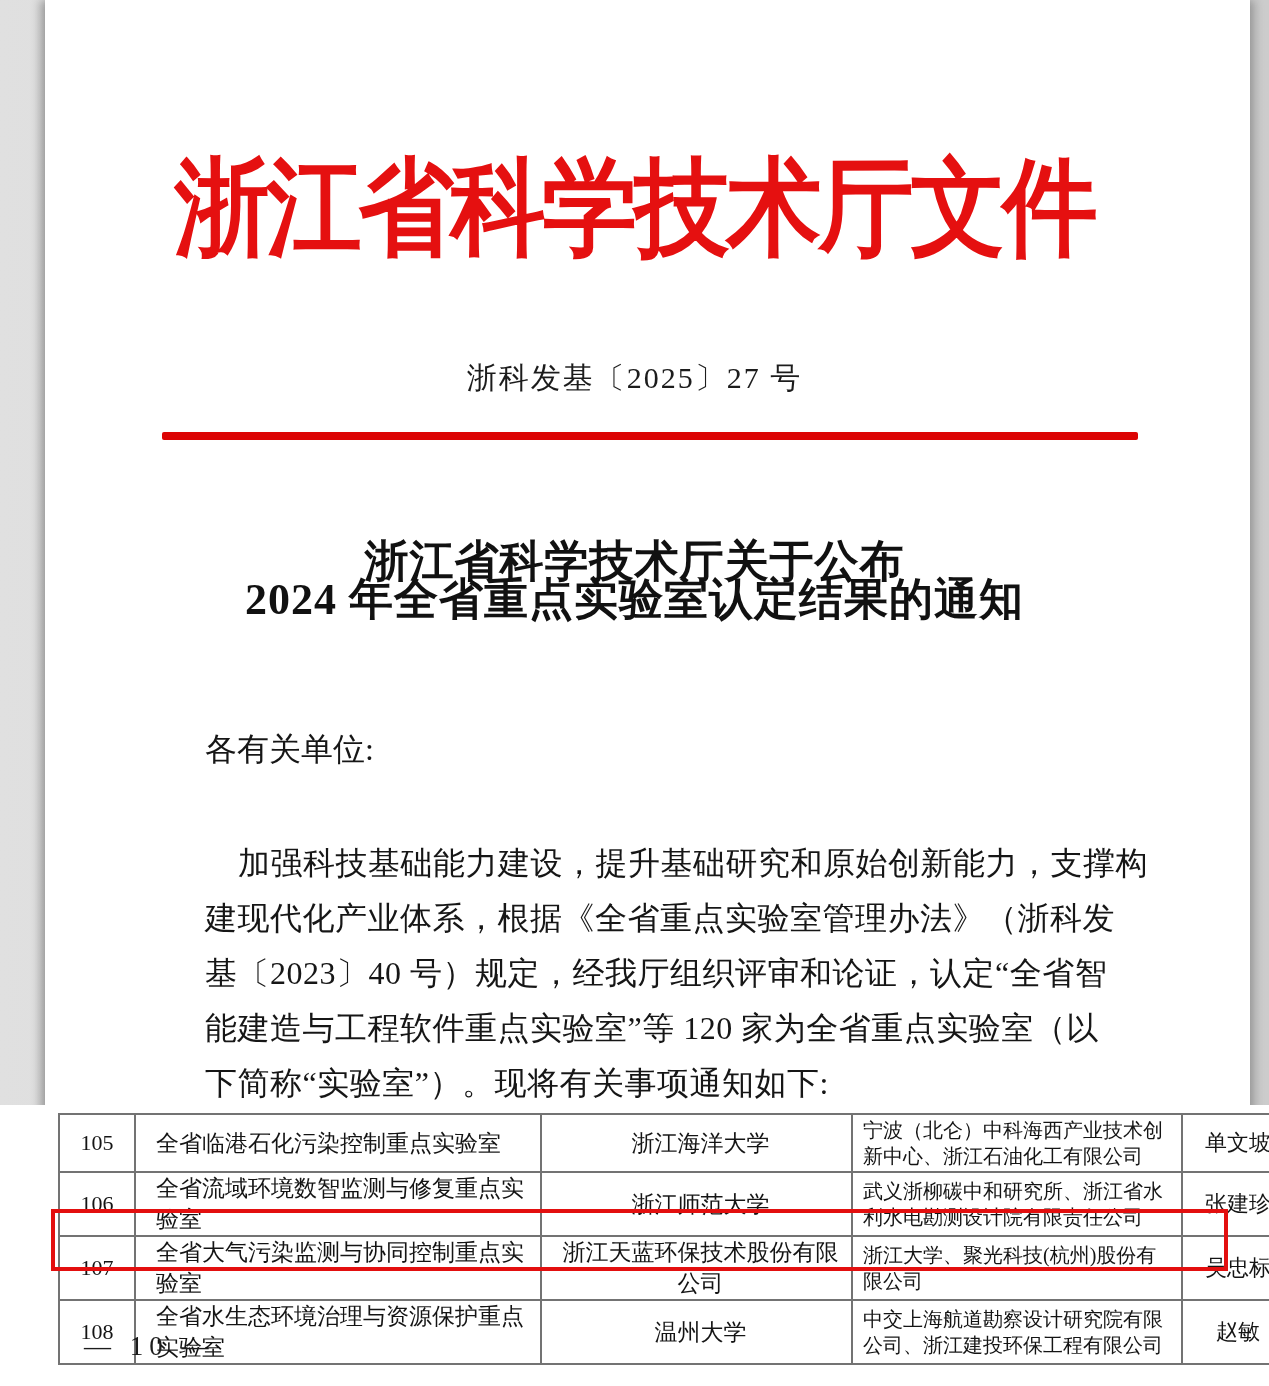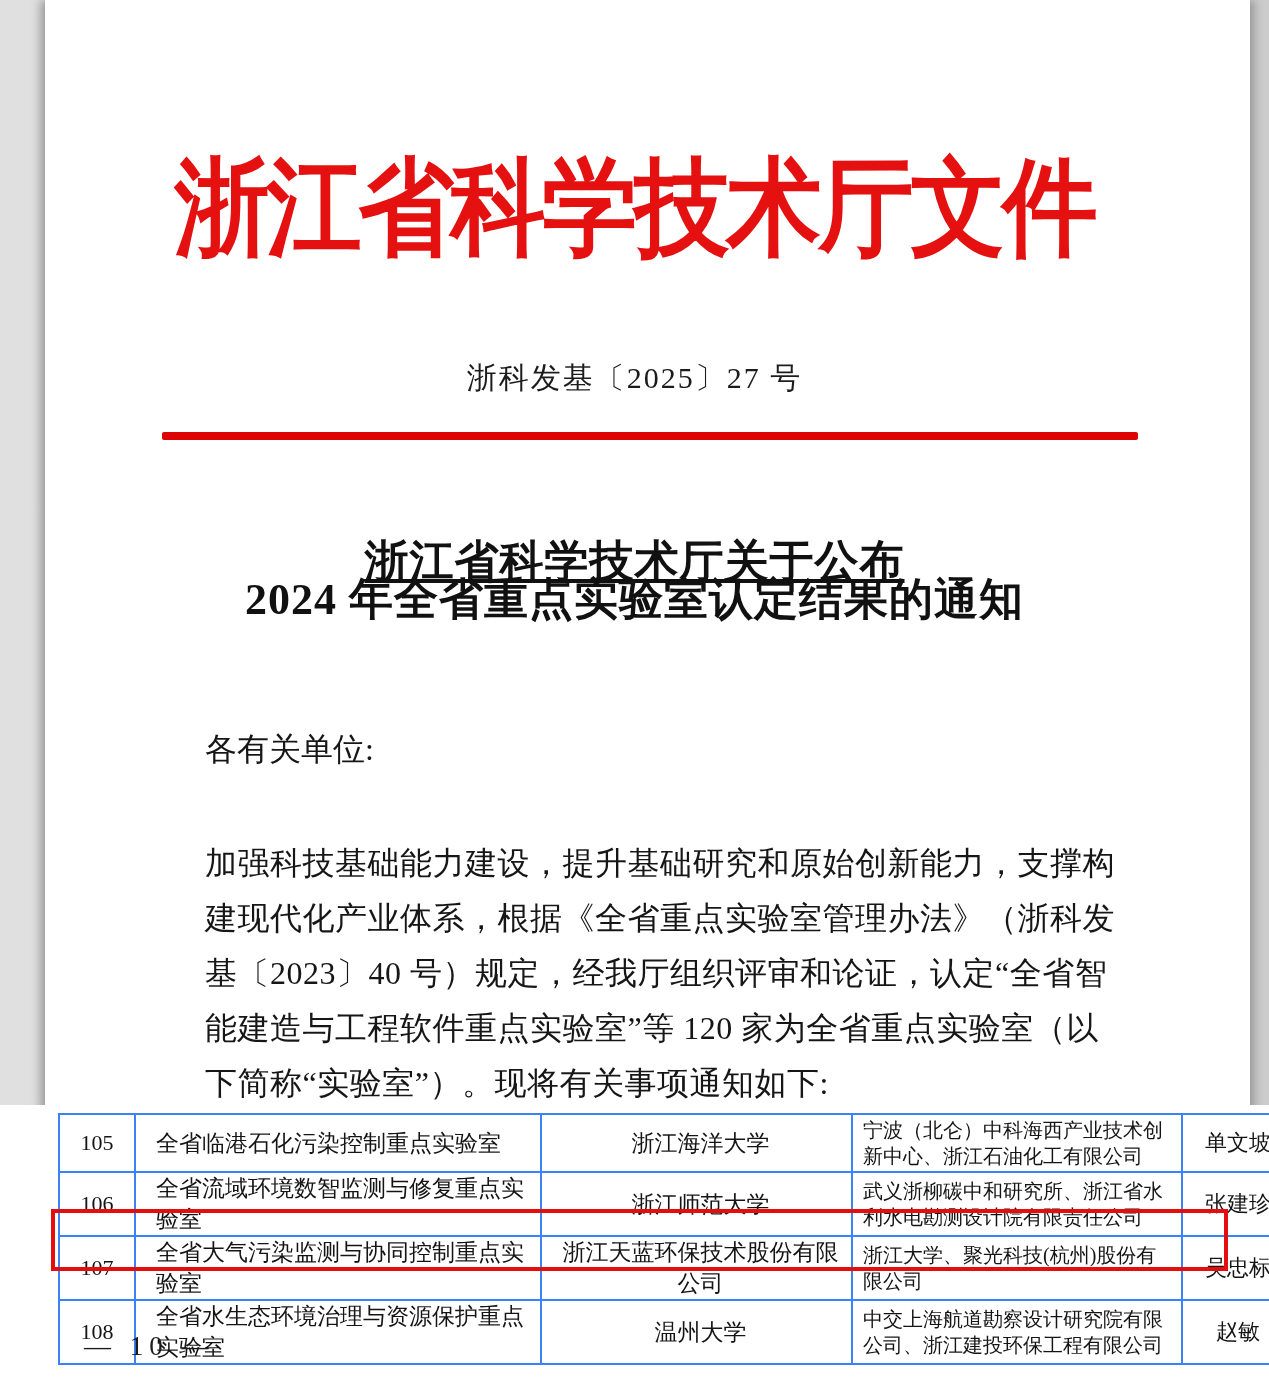--- a/index.html
+++ b/index.html
@@ -64,56 +64,56 @@
     position: absolute;
     left: 0;
     width: 1269px;
     text-align: center;
     font-size: 44px;
     font-weight: bold;
     color: #111;
     letter-spacing: 1px;
     white-space: nowrap;
   }
-  .notice-title.l1 { top: 532px; text-decoration: underline; }
+  .notice-title.l1 { top: 532px; }
   .notice-title.l2 { top: 570px; }
   .salutation {
     position: absolute;
     left: 205px; top: 728px;
     font-size: 32px;
     color: #161616;
   }
   .para-line {
     position: absolute;
     left: 205px;
     width: 940px;
     font-size: 32px;
     color: #161616;
     letter-spacing: 0.5px;
     white-space: nowrap;
   }
   .para-line.indent { padding-left: 66px; }
   .p0 { top: 787px; }
-  .p1 { top: 842px; }
+  .p1 { top: 842px; margin-left: 33px; }
   .p2 { top: 897px; }
   .p3 { top: 952px; }
   .p4 { top: 1007px; }
   .p5 { top: 1062px; }
   
   table.results {
     position: absolute;
     left: 58px; top: 1113px;
     width: 1155px;
     border-collapse: collapse;
     table-layout: fixed;
     background: #ffffff;
     color: #141414;
   }
   table.results td {
-    border: 2px solid #3b82f6;
+    border: 2px solid #737373;
     vertical-align: middle;
     overflow: hidden;
   }
   tr.r0 { height: 52px; }
   tr.r1 { height: 48px; }
   tr.r2 { height: 56px; }
   tr.r3 { height: 54px; }
   td.c-no       { width: 72px;  text-align: center; font-size: 22px; }
   td.c-lab      { width: 378px; text-align: left; font-size: 23px; padding: 0 6px 0 20px; }
   td.c-org      { width: 289px; text-align: center; font-size: 23px; padding: 0 6px 0 14px; }

